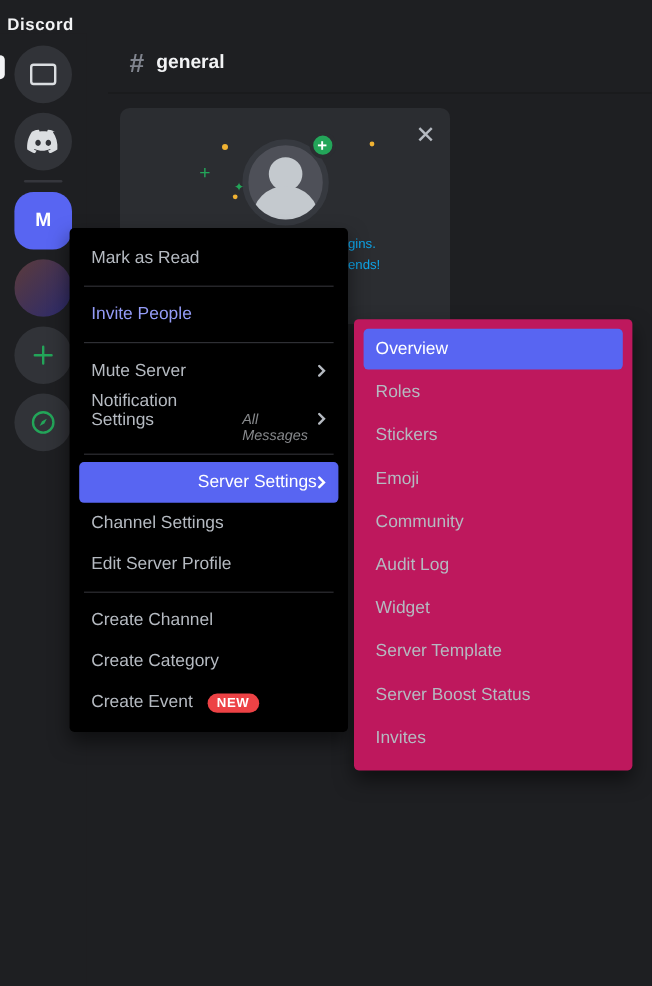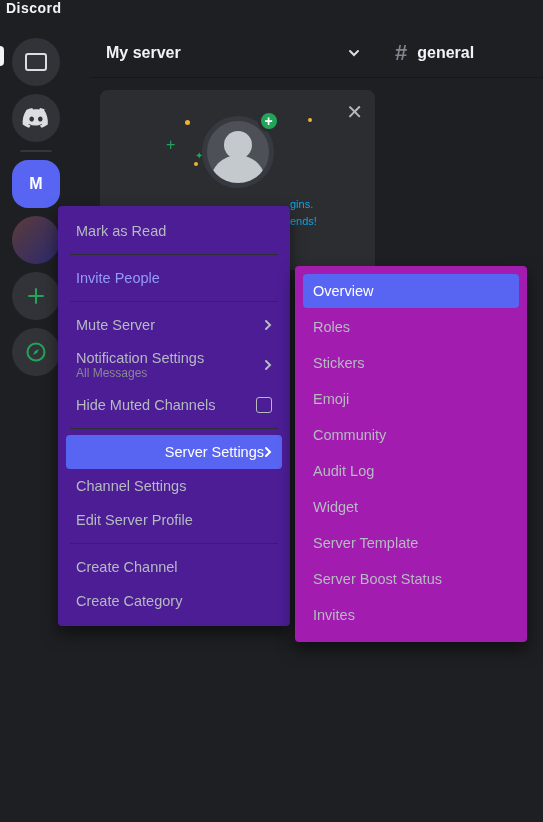--- a/index.html
+++ b/index.html
@@ -1,18 +1,18 @@
 <!DOCTYPE html>
 <html><head>
 <meta charset="utf-8">
 <style>
   * { box-sizing: border-box; margin: 0; padding: 0; font-family: "gg sans", "Helvetica Neue", Helvetica, Arial, sans-serif; }
   html, body { width: 543px; height: 822px; background: #1e1f22; overflow: hidden; color: #dbdee1; }
   .app { position: relative; width: 543px; height: 822px; }
-  .title { position: absolute; left: 6px; top: 0; font-size: 14px; font-weight: 800; color: #f2f3f5; letter-spacing: 0.5px; }
+  .title { position: absolute; left: 6px; top: 12px; font-size: 14px; font-weight: 800; color: #f2f3f5; letter-spacing: 0.5px; }
   .server-list { position: absolute; left: 0; top: 28px; width: 72px; height: 794px; background: #1e1f22; display: flex; flex-direction: column; align-items: center; gap: 8px; padding-top: 10px; }
   .server-pill { position: absolute; left: 0; width: 4px; height: 20px; background: #f2f3f5; border-radius: 0 4px 4px 0; }
   .server-pill.dm { top: 18px; }
   .srv-item { width: 48px; height: 48px; border-radius: 24px; background: #313338; display: flex; align-items: center; justify-content: center; color: #dbdee1; cursor: pointer; }
   .srv-item.active { border-radius: 16px; background: #5865f2; color: #fff; font-weight: 600; }
   .srv-item.img { background: #3a3c41; background-image: linear-gradient(135deg,#5c3b3b,#2a2a6e); }
   .srv-item.explore { background: #313338; color: #23a559; }
   .divider-srv { width: 32px; height: 2px; background: #35363c; border-radius: 1px; }
   .header { position: absolute; left: 90px; top: 28px; width: 453px; height: 50px; display: flex; align-items: center; }
   .server-name-btn { flex: 0 0 287px; height: 50px; display: flex; align-items: center; justify-content: space-between; padding: 0 16px; font-size: 16px; font-weight: 700; color: #f2f3f5; cursor: pointer; border-bottom: 1px solid rgba(0,0,0,0.25); }
@@ -22,31 +22,31 @@
   .invite-close { position: absolute; right: 12px; top: 10px; color: #b5bac1; font-size: 20px; cursor: pointer; }
   .avatar-wrap { position: relative; width: 72px; height: 72px; margin: 26px auto 0; }
   .avatar-wrap .ring { width: 72px; height: 72px; border-radius: 50%; background: #4e5058; border: 5px solid #36393f; position: relative; overflow: hidden; }
   .avatar-wrap .ring::before { content: ""; position: absolute; top: 10px; left: 50%; transform: translateX(-50%); width: 28px; height: 28px; border-radius: 50%; background: #c4c9ce; }
   .avatar-wrap .ring::after { content: ""; position: absolute; bottom: -8px; left: 50%; transform: translateX(-50%); width: 56px; height: 36px; border-radius: 30px 30px 0 0; background: #c4c9ce; }
   .avatar-wrap .plus { position: absolute; top: -6px; right: -6px; width: 22px; height: 22px; border-radius: 50%; background: #23a559; border: 3px solid #2b2d31; color: #fff; font-size: 14px; font-weight: 900; display: flex; align-items: center; justify-content: center; line-height: 0; }
   .spark { position: absolute; color: #23a559; font-size: 16px; }
   .dot { position: absolute; width: 5px; height: 5px; border-radius: 50%; background: #f0b232; }
   .dot.sm { width: 4px; height: 4px; }
   .invite-text { position: absolute; left: 290px; top: 196px; font-size: 11px; color: #0ea5e9; line-height: 1.5; }
-  .context-menu { position: absolute; left: 58px; top: 206px; width: 232px; background: #4c1d95; border-radius: 4px; padding: 8px; box-shadow: 0 8px 16px rgba(0,0,0,0.5); }
+  .context-menu { position: absolute; left: 58px; top: 190px; width: 232px; background: #000000; border-radius: 4px; padding: 8px; box-shadow: 0 8px 16px rgba(0,0,0,0.5); }
   .cm-item { display: flex; align-items: center; justify-content: space-between; height: 34px; padding: 0 10px; font-size: 14.5px; color: #b5bac1; border-radius: 4px; cursor: pointer; }
-  .cm-item .sub { font-size: 12px; color: #87898c; margin-top: 0; }
-  .cm-item-col { flex-direction: column; align-items: flex-start; height: 46px; justify-content: center; position: relative; }
+  .cm-item .sub { font-size: 12px; color: #87898c; margin-top: 16px; font-style: italic; }
+  .cm-item-col { flex-direction: row; align-items: flex-start; height: 46px; justify-content: center; position: relative; }
   .cm-item-col .chev { position: absolute; right: 10px; top: 50%; transform: translateY(-50%); }
   .cm-item.primary { color: #949cf7; }
   .cm-item.active { background: #5865f2; color: #fff; justify-content: flex-end; }
   .cm-sep { height: 1px; background: #2e2f34; margin: 6px 4px; }
   .checkbox { width: 16px; height: 16px; border: 1.5px solid #b5bac1; border-radius: 3px; }
   .new-badge { background: #ed4245; color: #fff; font-size: 11px; font-weight: 800; padding: 2px 8px; border-radius: 10px; letter-spacing: 0.5px; margin-left: 8px; }
-  .submenu { position: absolute; left: 295px; top: 266px; width: 232px; background: #a21caf; border-radius: 4px; padding: 8px; box-shadow: 0 8px 16px rgba(0,0,0,0.5); }
+  .submenu { position: absolute; left: 295px; top: 266px; width: 232px; background: #be185d; border-radius: 4px; padding: 8px; box-shadow: 0 8px 16px rgba(0,0,0,0.5); }
   .sm-item { height: 34px; padding: 0 10px; font-size: 14.5px; color: #b5bac1; border-radius: 4px; display: flex; align-items: center; cursor: pointer; margin-bottom: 2px; }
   .sm-item.active { background: #5865f2; color: #fff; }
   .dm-icon { width: 22px; height: 18px; border: 2px solid #dbdee1; border-radius: 3px; position: relative; }
   svg { display: block; }
 </style>
 </head>
 <body>
 
 <div class="app">
   <div class="title">Discord</div>
@@ -71,26 +71,20 @@
     </div>
     <div class="srv-item explore">
       <svg width="20" height="20" viewBox="0 0 20 20">
           <circle cx="10" cy="10" r="8.5" fill="none" stroke="#23a559" stroke-width="2"></circle>
           <path fill="#23a559" d="M13 7l-2 4-4 2 2-4z"></path>
         </svg>
     </div>
   </div>
 
   <div class="header">
-    <div class="server-name-btn">
-      <span>My server</span>
-      <svg width="14" height="14" viewBox="0 0 14 14">
-          <path d="M3 5l4 4 4-4" stroke="#dbdee1" stroke-width="2" fill="none" stroke-linecap="round"></path>
-        </svg>
-    </div>
     <div class="channel-chip">
       <span class="hash">#</span>
       <span>general</span>
     </div>
   </div>
 
   <div class="invite-card">
     <span class="invite-close">✕</span>
     <div class="avatar-wrap">
       <div class="ring"></div>
@@ -122,44 +116,46 @@
           <path d="M2 2l4 4-4 4" stroke="#b5bac1" stroke-width="2" fill="none" stroke-linecap="round"></path>
         </svg>
     </div>
     <div class="cm-item cm-item-col">
       <span>Notification Settings</span>
       <span class="sub">All Messages</span>
       <svg class="chev" width="8" height="12" viewBox="0 0 8 12">
           <path d="M2 2l4 4-4 4" stroke="#b5bac1" stroke-width="2" fill="none" stroke-linecap="round"></path>
         </svg>
     </div>
-    <div class="cm-item">
-      <span>Hide Muted Channels</span>
-      <span class="checkbox"></span>
-    </div>
     <div class="cm-sep"></div>
     <div class="cm-item active">
       <span>Server Settings</span>
       <svg width="8" height="12" viewBox="0 0 8 12">
           <path d="M2 2l4 4-4 4" stroke="#fff" stroke-width="2" fill="none" stroke-linecap="round"></path>
         </svg>
     </div>
     <div class="cm-item">
         <span>Channel Settings</span>
       </div>
     <div class="cm-item">
         <span>Edit Server Profile</span>
       </div>
     <div class="cm-sep"></div>
     <div class="cm-item">
         <span>Create Channel</span>
       </div>
     <div class="cm-item">
         <span>Create Category</span>
       </div>
+    <div class="cm-item">
+      <span>
+        <span>Create Event</span>
+        <span class="new-badge">NEW</span>
+      </span>
+    </div>
   </div>
 
   <div class="submenu">
     <div class="sm-item active">Overview</div>
     <div class="sm-item">Roles</div>
     <div class="sm-item">Stickers</div>
     <div class="sm-item">Emoji</div>
     <div class="sm-item">Community</div>
     <div class="sm-item">Audit Log</div>
     <div class="sm-item">Widget</div>

